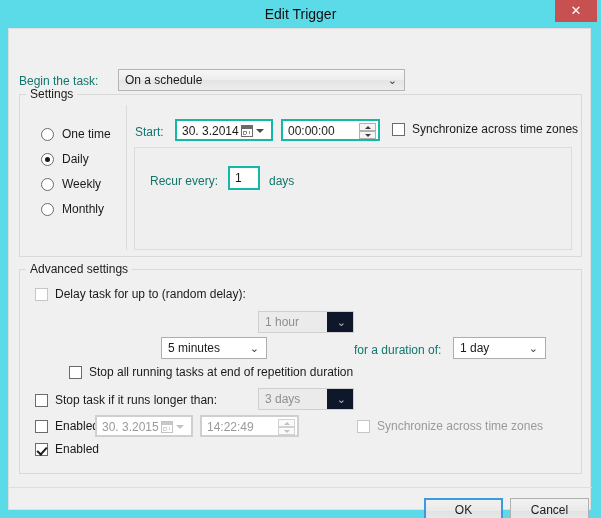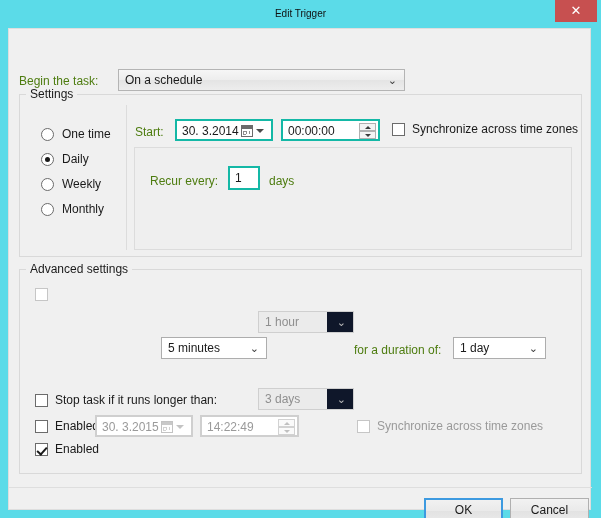--- a/index.html
+++ b/index.html
@@ -23,21 +23,21 @@
     left: 0; top: 0;
     width: 601px; height: 28px;
     background: #5bdbe8;
   }
   #title-text {
     position: absolute;
     left: 0; top: 0;
     width: 601px;
     line-height: 28px;
     text-align: center;
-    font-size: 10px;
+    font-size: 14px;
     color: #101010;
   }
   #close-button {
     position: absolute;
     right: 4px; top: 0;
     width: 42px; height: 22px;
     background: #c75050;
     color: #ffffff;
     font-size: 13px;
     line-height: 22px;
@@ -51,21 +51,21 @@
     left: 8px; top: 28px;
     width: 583px; height: 482px;
     background: #f0f0f0;
     border: 1px solid #dedede;
     box-sizing: border-box;
   }
 
   .lbl {
     position: absolute;
     white-space: nowrap;
-    color: #4d7c0f;
+    color: #0f766e;
     font-size: 12px;
     line-height: 14px;
   }
 
   
   .groupbox {
     position: absolute;
     border: 1px solid #d9d9d9;
     box-sizing: border-box;
   }
@@ -394,37 +394,42 @@
   <div class="field" style="left:219px; top:137px; width:32px; height:24px;">
     <span class="fv">1</span>
   </div>
   <div class="lbl" style="left:260px; top:145px;">days</div>
 
   <div class="groupbox" style="left:10px; top:240px; width:563px; height:205px;"></div>
   <div class="group-title" style="left:17px; top:234px;">Advanced settings</div>
 
   <div class="cb-row dis" style="left:26px; top:258px; width:215px;">
     <span class="cb-mark"></span>
+    <span class="cb-label" style="color:#1a1a1a;">Delay task for up to (random delay):</span>
   </div>
   <div class="combo disabled" style="left:249px; top:282px; width:96px;">
     <span class="combo-fill"></span>
     <span class="combo-text">1 hour</span>
     <span class="chev">⌄</span>
   </div>
 
   <div class="combo" style="left:152px; top:308px; width:106px;padding-left:33px;">
     <span class="combo-text">5 minutes</span>
     <span class="chev">⌄</span>
   </div>
   <div class="lbl" style="left:345px; top:314px;">for a duration of:</div>
   <div class="combo" style="left:444px; top:308px; width:93px;">
     <span class="combo-text">1 day</span>
     <span class="chev">⌄</span>
   </div>
 
+  <div class="cb-row" style="left:60px; top:336px; width:300px;">
+    <span class="cb-mark"></span>
+    <span class="cb-label">Stop all running tasks at end of repetition duration</span>
+  </div>
 
   <div class="cb-row" style="left:26px; top:364px; width:200px;">
     <span class="cb-mark"></span>
     <span class="cb-label">Stop task if it runs longer than:</span>
   </div>
   <div class="combo disabled" style="left:249px; top:359px; width:96px;">
     <span class="combo-fill"></span>
     <span class="combo-text">3 days</span>
     <span class="chev">⌄</span>
   </div>

